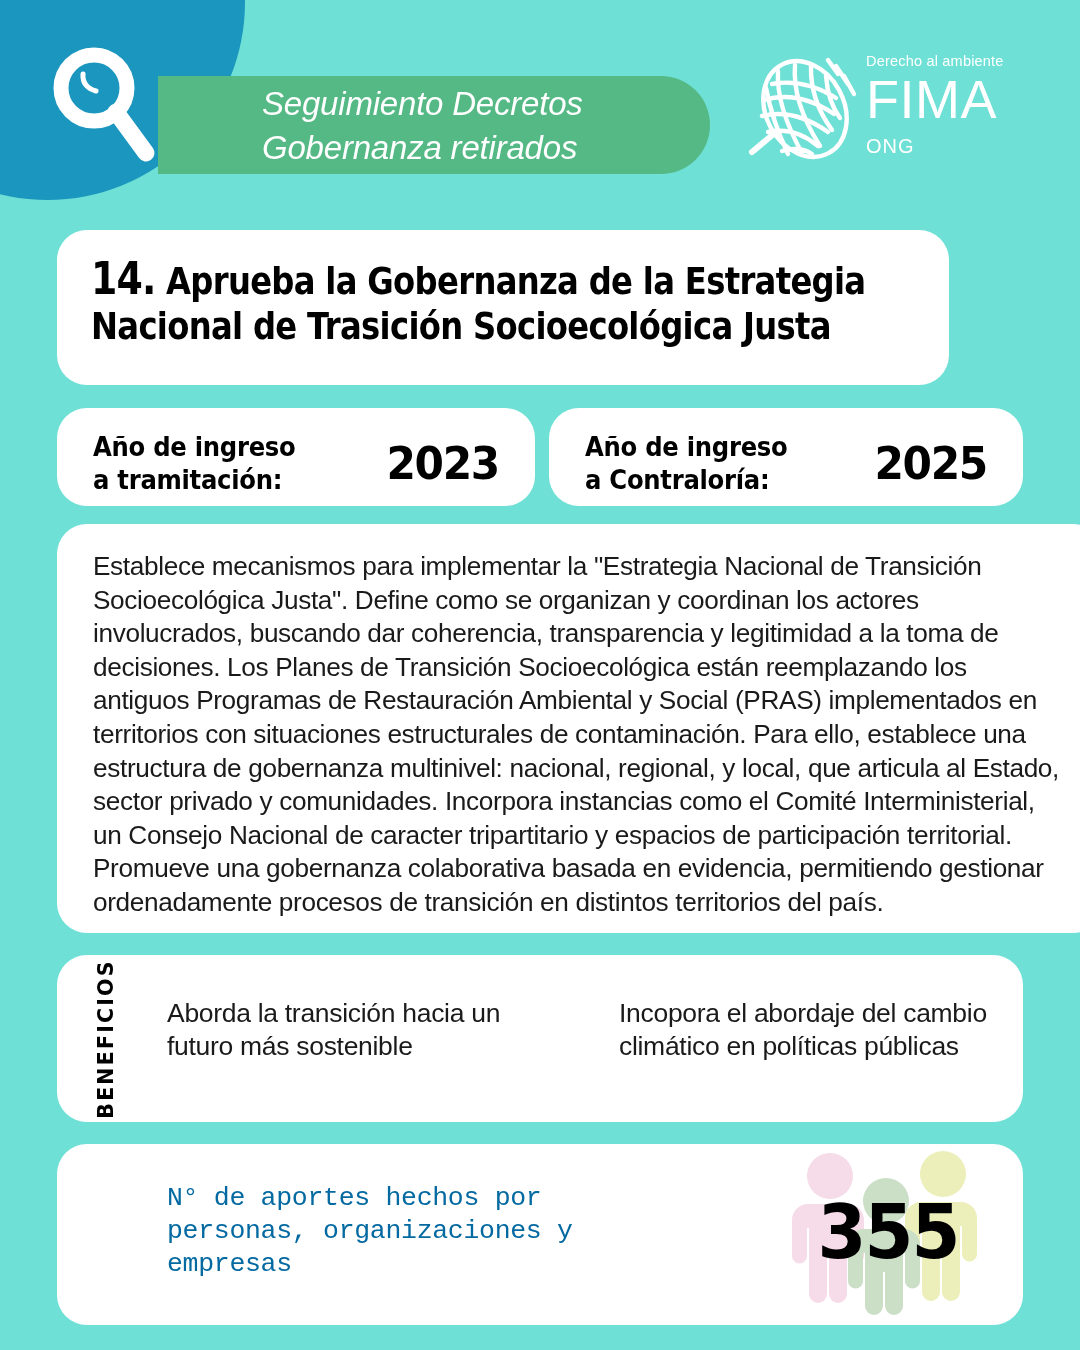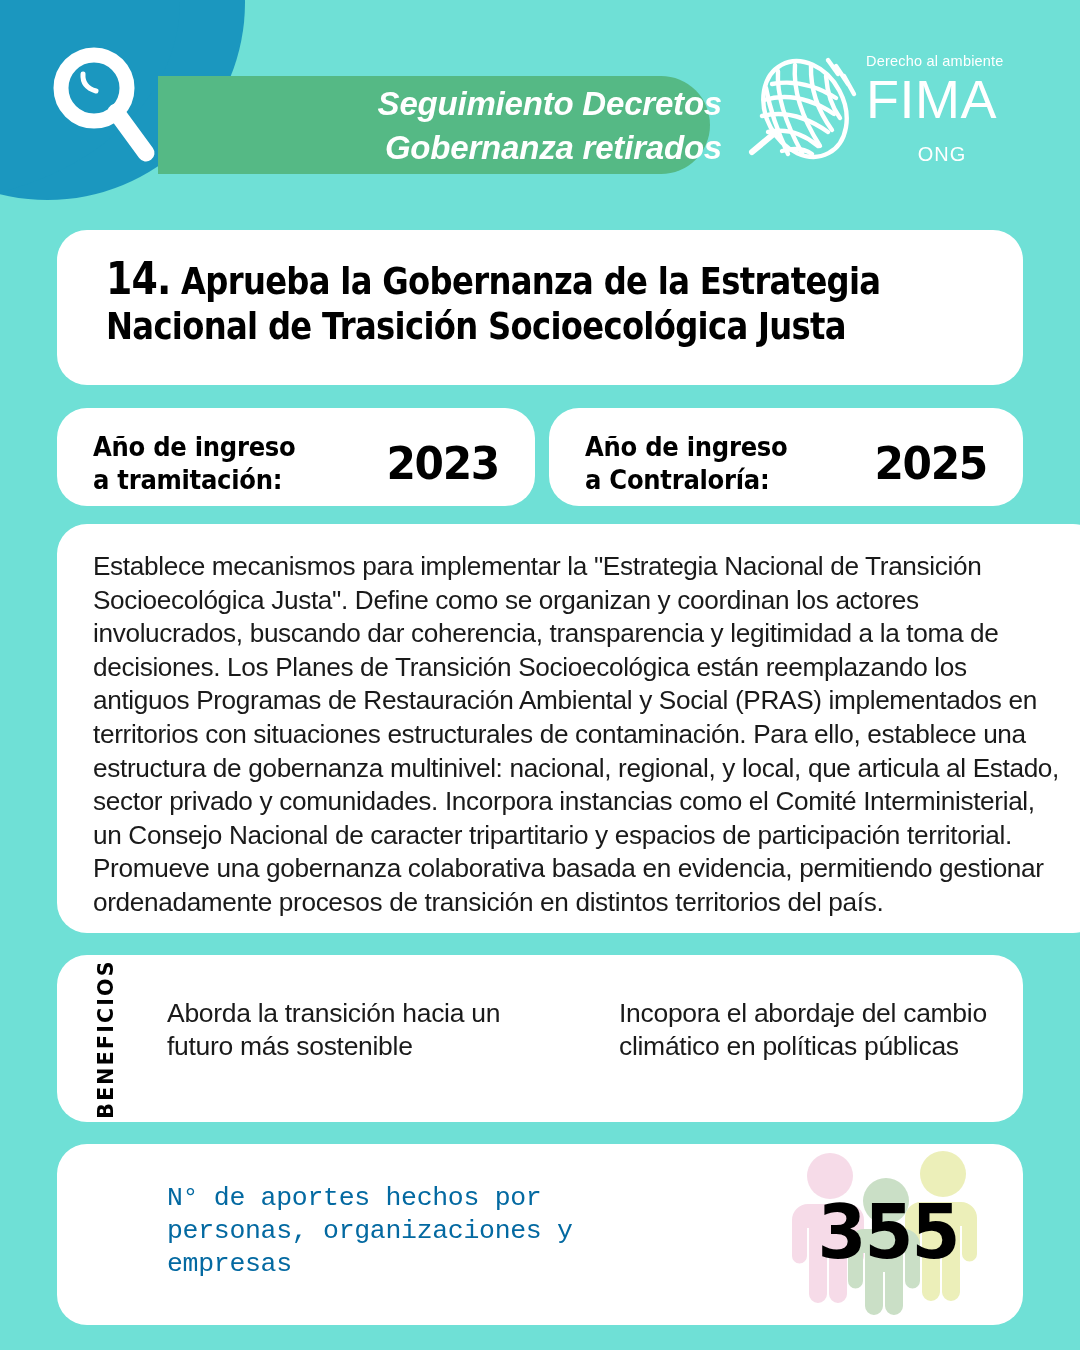--- a/index.html
+++ b/index.html
@@ -60,25 +60,24 @@
     z-index: 2;
   }
   .pill-text {
     position: absolute;
     left: 262px;
     top: 82px;
     width: 460px;
     z-index: 3;
     color: #ffffff;
     font-size: 33px;
-    font-weight: bold;
+    font-weight: normal;
     font-style: italic;
     line-height: 44px;
     letter-spacing: -0.2px;
-    text-align: right;
   }
   .fima-logo {
     position: absolute;
     left: 748px;
     top: 52px;
     width: 272px;
     height: 115px;
     z-index: 4;
   }
   .fima-mark {
@@ -104,40 +103,39 @@
     font-size: 54px;
     line-height: 56px;
     letter-spacing: 0.5px;
     font-weight: normal;
     margin-top: 1px;
   }
   .fima-ong {
     font-size: 20px;
     line-height: 22px;
     letter-spacing: 1px;
-    text-align: center;
     width: 152px;
-    margin-top: 16px;
+    margin-top: 8px;
   }
 
   
   .card {
     position: absolute;
     background: #ffffff;
     border-radius: 30px;
     box-sizing: border-box;
   }
 
   
   .title-card {
     left: 57px;
     top: 230px;
-    width: 966px;
+    width: 892px;
     height: 155px;
-    padding: 26px 34px 0 49px;
+    padding: 26px 34px 0 34px;
   }
   .title-text {
     font-family: "DejaVu Sans", sans-serif;
     font-weight: bold;
     font-size: 37.5px;
     line-height: 45px;
     color: #000000;
     letter-spacing: -0.8px;
     transform: scaleX(0.86);
     transform-origin: left top;

